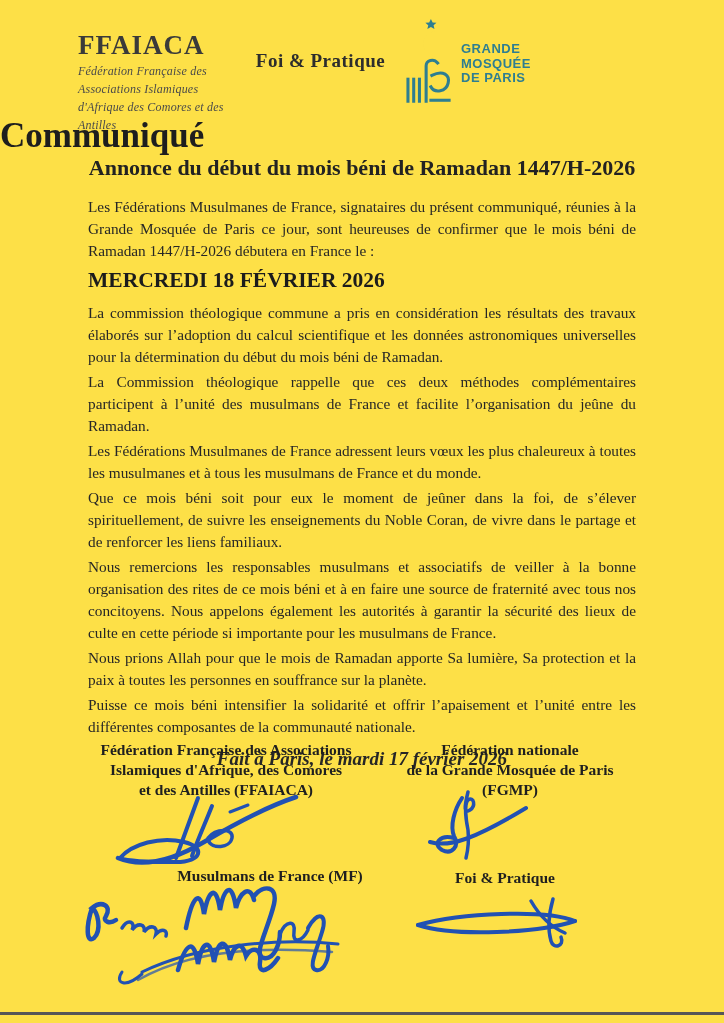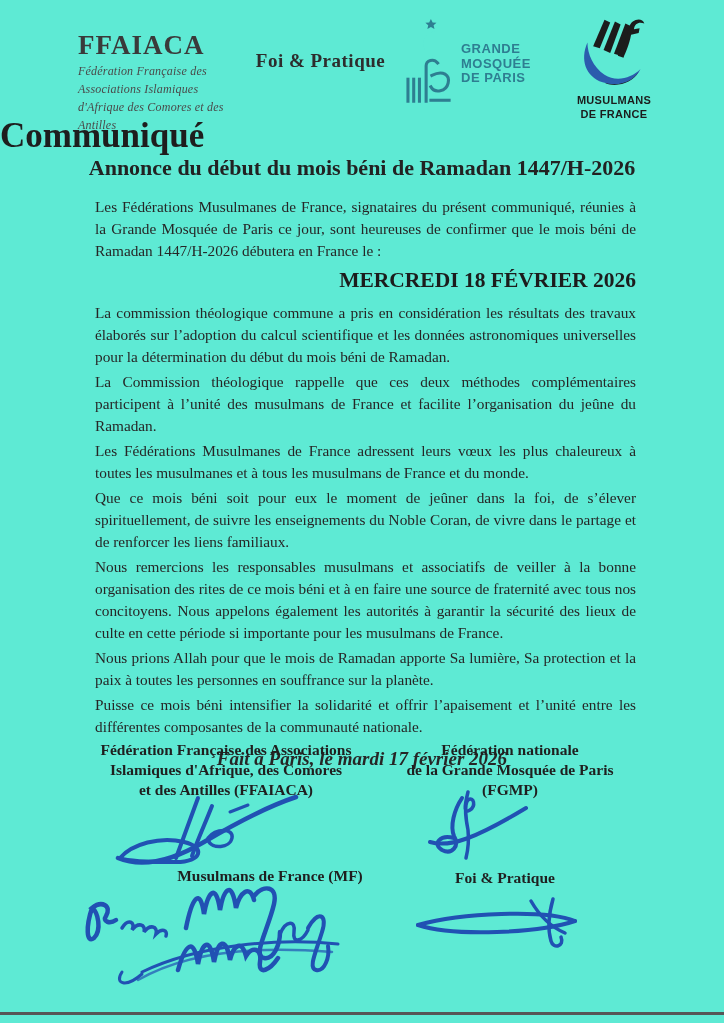--- a/index.html
+++ b/index.html
@@ -1,19 +1,19 @@
 <!DOCTYPE html>
 <html><head>
 <meta charset="utf-8">
 <style>
   * { margin:0; padding:0; box-sizing:border-box; }
   html,body { background:#e8e8e8; }
   .page{
     position:relative; width:724px; height:1023px; margin:0 auto;
-    background:#5eead4; overflow:hidden;
+    background:#fde047; overflow:hidden;
     font-family:"Liberation Serif", serif; color:#262626;
   }
   .pre{ white-space:pre-line; }
 
   
   .logo-ffaiaca{ position:absolute; left:78px; top:32px; width:175px; }
   .logo-ffaiaca .acronym{
     font-family:"Liberation Serif", serif; font-weight:bold;
     font-size:27px; letter-spacing:1px; color:#3a3a3a; line-height:1;
   }
@@ -44,23 +44,23 @@
   .doc-subtitle{
     position:absolute; top:155px; left:0; width:100%; text-align:center;
     font-weight:bold; font-size:22px; color:#222;
   }
 
   
   .body-text{
     position:absolute; left:88px; top:196px; width:548px;
     font-size:15.3px; line-height:22px; text-align:justify;
   }
-  .body-text p{ margin:0 0 3px 7px; }
+  .body-text p{ margin:0 0 3px 0; }
   .announced-date{
-    margin:5px 0 9px 0; text-align:right; font-weight:bold;
+    margin:5px 0 9px 0; text-align:left; font-weight:bold;
     font-size:21.5px; color:#1c1c1c; line-height:26px;
   }
   .dateline{
     margin-top:10px; text-align:center; font-style:italic; font-weight:bold;
     font-size:19px;
   }
 
   
   .sig-org{
     position:absolute; text-align:center; font-weight:bold;
@@ -104,36 +104,20 @@
           <path d="M28,60 C40,54 47,60 45,68 C43,77 31,79 27,72"></path>
           <path d="M27,86 H46"></path>
         </g>
       </svg>
     </span>
     <div class="gmp-text pre">GRANDE
 MOSQUÉE
 DE PARIS</div>
   </div>
 
-  <div class="logo-mf">
-    <span>
-      <svg width="76" height="74" viewBox="0 0 80 78">
-        <g fill="#1c1c1c">
-          <path d="M18,34 L30,6 L36,9 L25,36 Z"></path>
-          <path d="M29,38 L41,8 L47,11 L36,41 Z"></path>
-          <path d="M40,42 L52,10 L58,13 L47,44 Z"></path>
-          <path d="M56,14 C58,5 70,3 72,10 C66,8 62,10 61,16 L67,15 L66,20 L58,22 C56,33 52,41 50,46 L44,44 C48,36 54,24 56,14 Z"></path>
-          <path d="M32,69 C46,73 58,69 66,61 C61,72 43,78 31,73 Z"></path>
-        </g>
-        <path d="M12,30 C4,48 10,66 28,72 C46,78 62,70 68,58 C58,68 42,72 30,64 C18,56 12,42 12,30 Z" fill="#2b5cad"></path>
-      </svg>
-    </span>
-    <div class="mf-text pre">MUSULMANS
-DE FRANCE</div>
-  </div>
 
   <h1 class="doc-title">Communiqué</h1>
   <h2 class="doc-subtitle">Annonce du début du mois béni de Ramadan 1447/H-2026</h2>
 
   <div class="body-text">
     <p>Les Fédérations Musulmanes de France, signataires du présent communiqué, réunies à la Grande Mosquée de Paris ce jour, sont heureuses de confirmer que le mois béni de Ramadan 1447/H-2026 débutera en France le :</p>
     <div class="announced-date">MERCREDI 18 FÉVRIER 2026</div>
     <p>La commission théologique commune a pris en considération les résultats des travaux élaborés sur l’adoption du calcul scientifique et les données astronomiques universelles pour la détermination du début du mois béni de Ramadan.</p>
     <p>La Commission théologique rappelle que ces deux méthodes complémentaires participent à l’unité des musulmans de France et facilite l’organisation du jeûne du Ramadan.</p>
     <p>Les Fédérations Musulmanes de France adressent leurs vœux les plus chaleureux à toutes les musulmanes et à tous les musulmans de France et du monde.</p>

